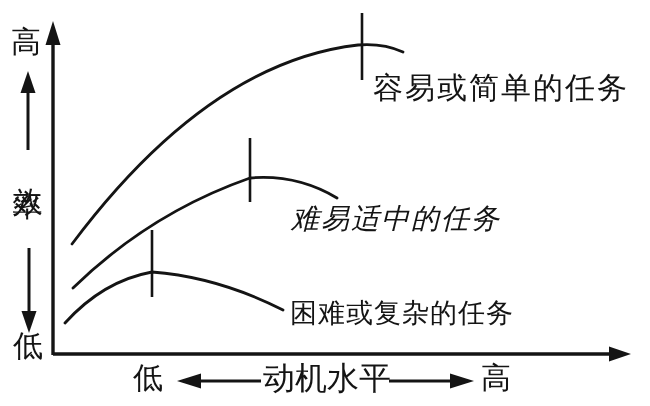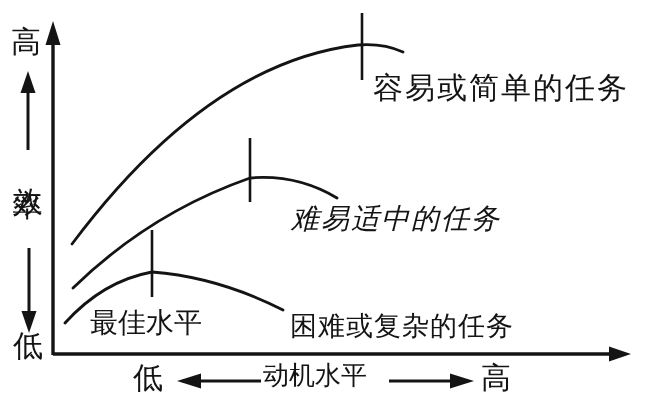--- a/index.html
+++ b/index.html
@@ -13,24 +13,24 @@
     overflow: hidden;
   }
   .figure svg { position: absolute; left: 0; top: 0; }
   .t { position: absolute; white-space: nowrap; line-height: 1.05; color: #141414; }
   .t-yhigh   { left: 11px;  top: 26px;  font-size: 30px; }
   .t-ytitle  { left: 12px;  top: 164px; font-size: 30px;
                writing-mode: vertical-rl; text-orientation: upright; letter-spacing: 1px; }
   .t-ylow    { left: 13px;  top: 330px; font-size: 30px; }
   .t-easy    { left: 373px; top: 56px;  font-size: 30px; letter-spacing: 2px; margin-top: 16px; }
   .t-medium  { left: 291px; top: 204px; font-size: 28px; letter-spacing: 2px; font-style: italic; }
-  .t-hard    { left: 290px; top: 299px; font-size: 27px; letter-spacing: 1px; margin-top: 13px; }
+  .t-hard    { left: 290px; top: 299px; font-size: 27px; letter-spacing: 1px; }
   .t-optimal { left: 90px;  top: 308px; font-size: 28px; }
   .t-xlow    { left: 133px; top: 362px; font-size: 30px; }
-  .t-xtitle  { left: 263px; top: 362px; font-size: 26px; }
+  .t-xtitle  { left: 263px; top: 362px; font-size: 32px; }
   .t-xhigh   { left: 481px; top: 362px; font-size: 30px; }
 </style>
 </head>
 <body>
 
 <div class="figure">
 
   <svg width="650" height="406" viewBox="0 0 650 406">
 
     <line x1="53" y1="40" x2="53" y2="355" stroke="#141414" stroke-width="3.4"></line>
@@ -66,19 +66,18 @@
     <line x1="152" y1="230" x2="152" y2="297" stroke="#141414" stroke-width="2.6"></line>
   </svg>
 
   <div class="t t-yhigh">高</div>
   <div class="t t-ytitle">效率</div>
   <div class="t t-ylow">低</div>
 
   <div class="t t-easy">容易或简单的任务</div>
   <div class="t t-medium">难易适中的任务</div>
   <div class="t t-hard">困难或复杂的任务</div>
-  <div class="t t-optimal">最佳水平</div>
 
   <div class="t t-xlow">低</div>
   <div class="t t-xtitle">动机水平</div>
   <div class="t t-xhigh">高</div>
 
 </div>
 
 </body></html>

